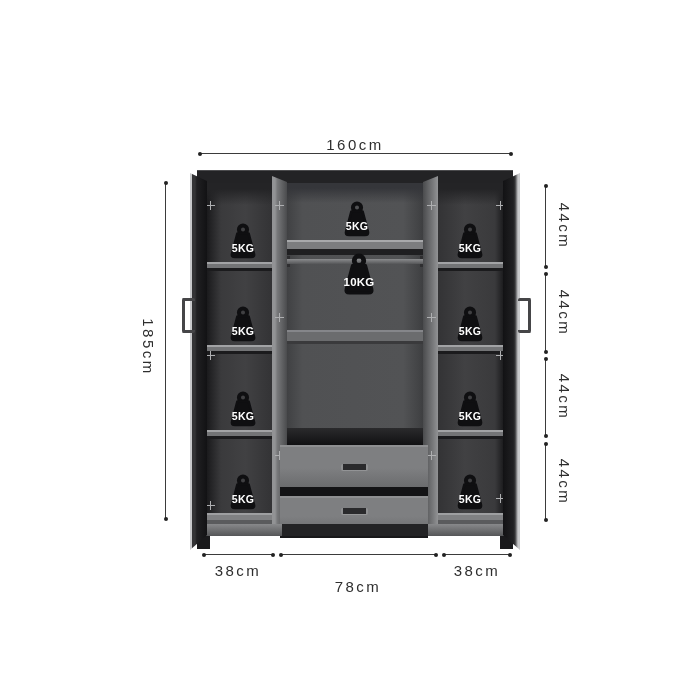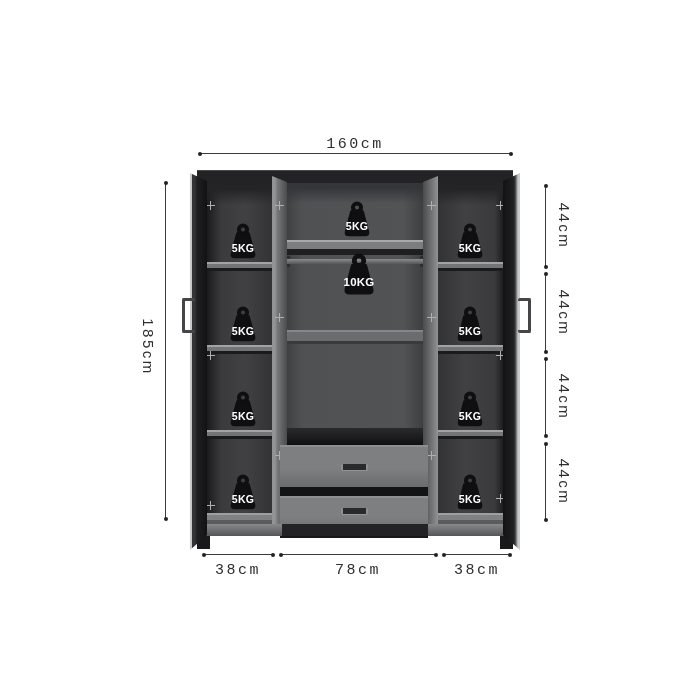--- a/index.html
+++ b/index.html
@@ -5,21 +5,21 @@
   html,body{margin:0;padding:0;background:#fff;}
   .stage{
     position:relative;width:700px;height:700px;background:var(--background,#fff);
     font-family:"Liberation Sans", sans-serif;overflow:hidden;
   }
   
   .dim-label{
     position:absolute;color:var(--dim-text,#2e2e2e);font-size:15px;
     letter-spacing:2.5px;white-space:nowrap;
   }
-  .dim-label.hc{transform:translateX(-50%);font-family:Liberation Mono, monospace;}
+  .dim-label.hc{transform:translateX(-50%);}
   .dim-label.vc{transform:translate(-50%,-50%) rotate(90deg);}
   .dim-h,.dim-v{position:absolute;background:var(--dim-line,#3b3b3b);}
   .dim-h{height:1px;}
   .dim-v{width:1px;}
   .dim-h::before,.dim-h::after,.dim-v::before,.dim-v::after{
     content:"";position:absolute;width:4px;height:4px;border-radius:50%;background:#222;
   }
   .dim-h::before{left:-1px;top:-1.5px;}
   .dim-h::after{right:-1px;top:-1.5px;}
   .dim-v::before{top:-1px;left:-1.5px;}
@@ -108,21 +108,21 @@
   <div class="dim-v" style="left:545px;top:273px;height:80px;"></div>
   <span class="dim-label vc" style="left:564px;top:313px;">44cm</span>
   <div class="dim-v" style="left:545px;top:358px;height:79px;"></div>
   <span class="dim-label vc" style="left:564px;top:397px;">44cm</span>
   <div class="dim-v" style="left:545px;top:443px;height:78px;"></div>
   <span class="dim-label vc" style="left:564px;top:482px;">44cm</span>
 
   <div class="dim-h" style="left:203px;top:554px;width:71px;"></div>
   <span class="dim-label hc" style="left:238px;top:562px;">38cm</span>
   <div class="dim-h" style="left:280px;top:554px;width:157px;"></div>
-  <span class="dim-label hc" style="left:358px;top:562px;">78cm</span>
+  <span class="dim-label hc" style="left:358px;top:578px;">78cm</span>
   <div class="dim-h" style="left:443px;top:554px;width:68px;"></div>
   <span class="dim-label hc" style="left:477px;top:562px;">38cm</span>
 
   <div class="abs top-band"></div>
 
   <div class="abs col-back-left"></div>
   <div class="abs col-back-right"></div>
   <div class="abs col-back-center"></div>
 
   <div class="abs shelf" style="top:262px;"></div>

